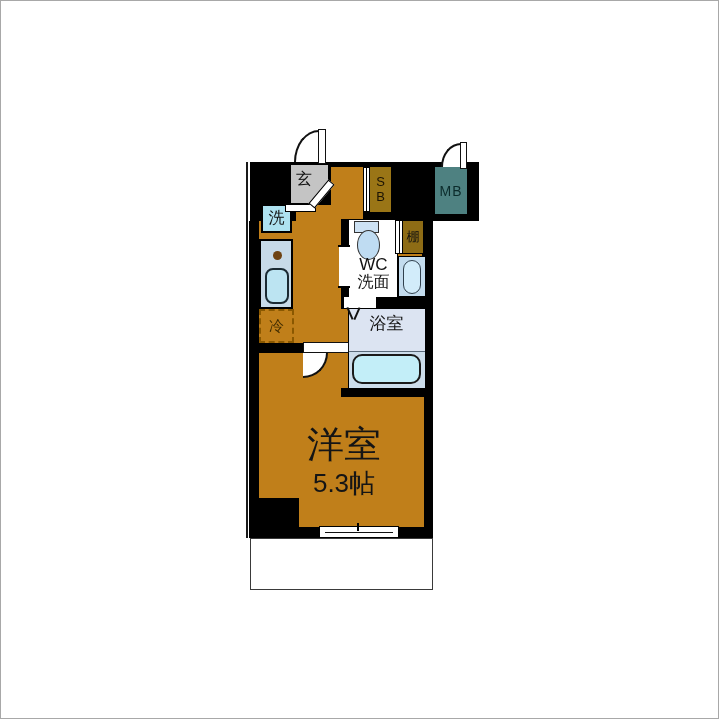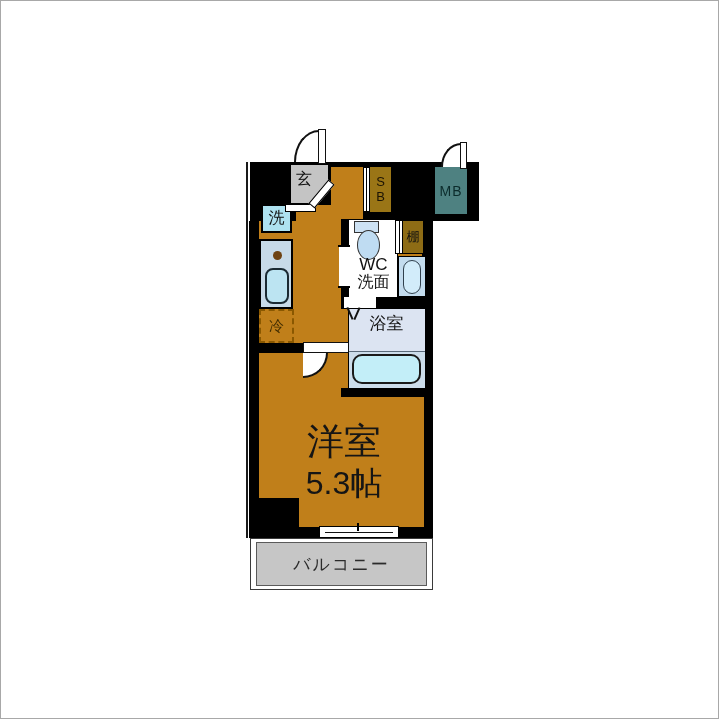--- a/index.html
+++ b/index.html
@@ -141,24 +141,21 @@
 
   <div class="abs leaf" style="left:302px;top:341px;width:46px;height:11px;"></div>
   <div class="abs arc-dl" style="left:302px;top:352px;width:25px;height:25px;border-bottom-right-radius:100%;
               border-bottom:2px solid #111;border-right:2px solid #111;border-left:none;
               border-bottom-left-radius:0;"></div>
 
   <div class="abs window" style="left:318px;top:525px;width:80px;height:12px;"></div>
   <div class="abs tick" style="left:356px;top:522px;width:2px;height:8px;"></div>
 
   <div class="abs balc-outer" style="left:249px;top:537px;width:183px;height:52px;"></div>
-  <div class="abs balc-panel center" style="left:255px;top:541px;width:171px;height:44px;">
-    <span class="txt" style="font-size:17px;letter-spacing:2px;color:#2b2b2b;">バルコニー</span>
-  </div>
 
   <div class="abs center" style="left:262px;top:404px;width:162px;height:88px;">
     <div class="txt" style="line-height:1.2;color:#151515;">
       <div style="font-size:37px;margin-top:24px;">洋室</div>
-      <div style="font-size:32px;text-align:right;">5.3帖</div>
+      <div style="font-size:26px;">5.3帖</div>
     </div>
   </div>
 
 </div>
 
 </body></html>

